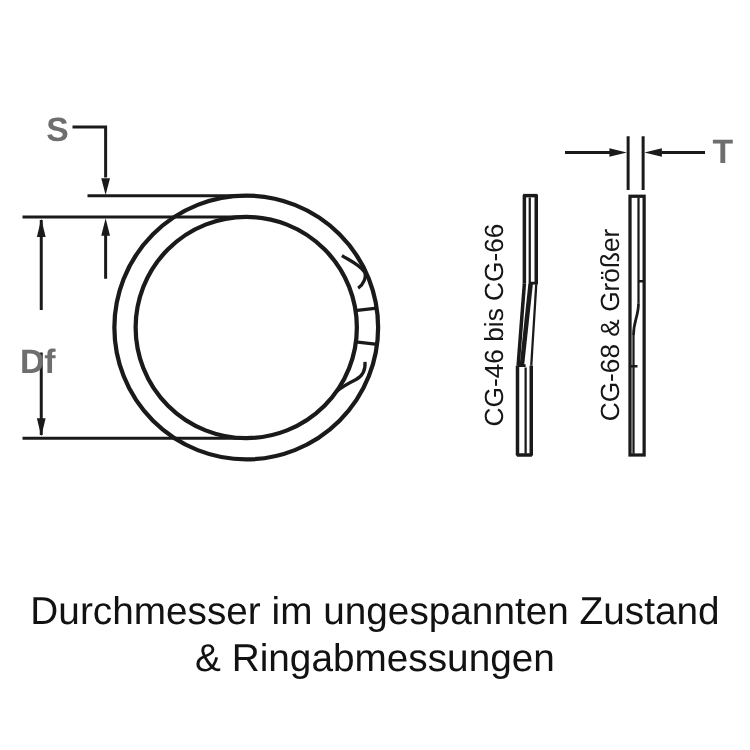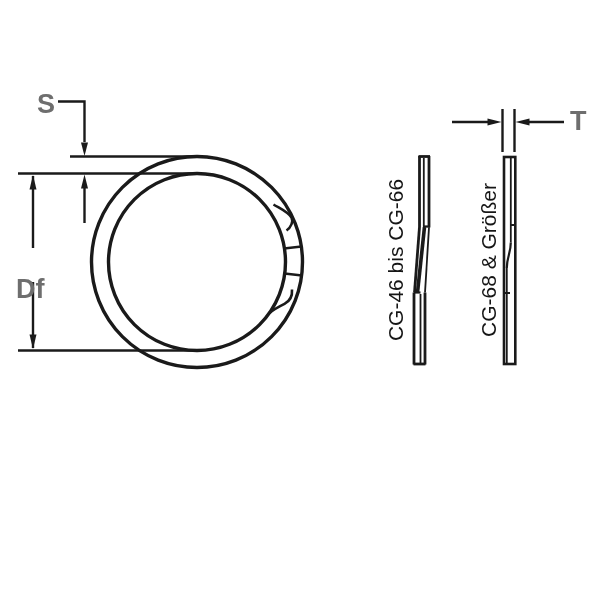--- a/index.html
+++ b/index.html
@@ -123,14 +123,18 @@
   <span class="dimlabel" style="left:570px;top:108px;">T</span>
 
   <span class="rotwrap" style="left:396px;top:260px;">
     <span class="rotlabel">CG-46 bis CG-66</span>
   </span>
 
   <span class="rotwrap" style="left:489px;top:260px;">
     <span class="rotlabel">CG-68 &amp; Größer</span>
   </span>
 
+  <div id="caption">
+    <span>Durchmesser im ungespannten Zustand</span>
+    <span>&amp; Ringabmessungen</span>
+  </div>
 
 </div>
 
 </body></html>

